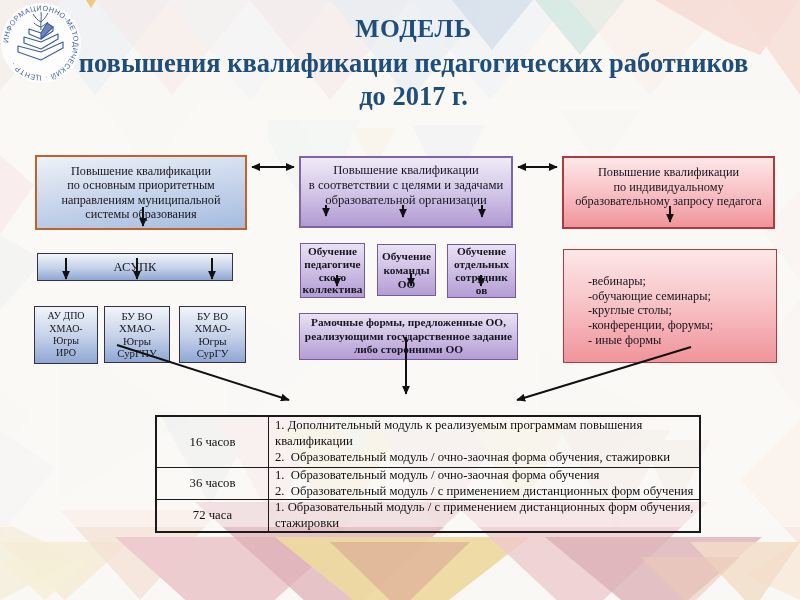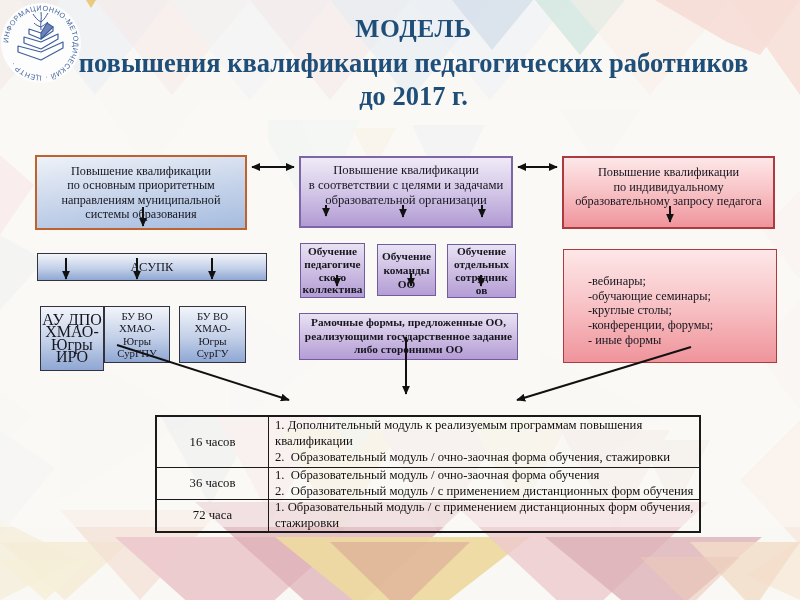--- a/index.html
+++ b/index.html
@@ -25,22 +25,22 @@
     font-size:12.2px;line-height:14.2px;}
   #box-middle{left:299px;top:132px;width:214px;height:72px;border:2px solid #7c66a8;
     background:linear-gradient(180deg,#efeaf6 0%,#d4c8e8 48%,#b29bd3 100%);
     font-size:12.7px;line-height:15px;justify-content:flex-start;padding-top:5px;}
   #box-right{left:562px;top:132px;width:213px;height:73px;border:2px solid #ac3a3e;
     background:linear-gradient(180deg,#fde7e8 0%,#f8c3c6 48%,#ef949b 100%);
     font-size:12.3px;line-height:14.6px;justify-content:flex-start;padding-top:7px;}
 
   .bluegrad{background:linear-gradient(180deg,#f2f5fa 0%,#c3d0e8 55%,#8fa7d3 100%);
     border:1.8px solid #33333f;}
-  #box-asupk{left:37px;top:229px;width:230px;height:28px;font-size:12.5px;}
-  #prov-0{left:40px;top:282px;width:64px;height:65px;font-size:16px;line-height:12.4px;}
+  #box-asupk{left:37px;top:229px;width:196px;height:28px;font-size:12.5px;}
+  #prov-0{left:34px;top:282px;width:64px;height:58px;font-size:10px;line-height:12.4px;}
   #prov-1{left:104px;top:282px;width:66px;height:57px;font-size:10.8px;line-height:12.4px;}
   #prov-2{left:179px;top:282px;width:67px;height:57px;font-size:10.8px;line-height:12.4px;}
 
   .purp{background:linear-gradient(180deg,#e9e2f3 0%,#cfc0e4 48%,#b49dd5 100%);
     border:1.5px solid #6f5d9e;font-weight:bold;}
   #tr-0{left:300px;top:219px;width:65px;height:55px;font-size:11.3px;line-height:12.9px;}
   #tr-1{left:377px;top:220px;width:59px;height:52px;font-size:11.3px;line-height:14.2px;}
   #tr-2{left:447px;top:220px;width:69px;height:54px;font-size:11.3px;line-height:12.9px;}
   #box-frame{left:299px;top:289px;width:219px;height:47px;font-size:11.3px;line-height:13.4px;}
 

